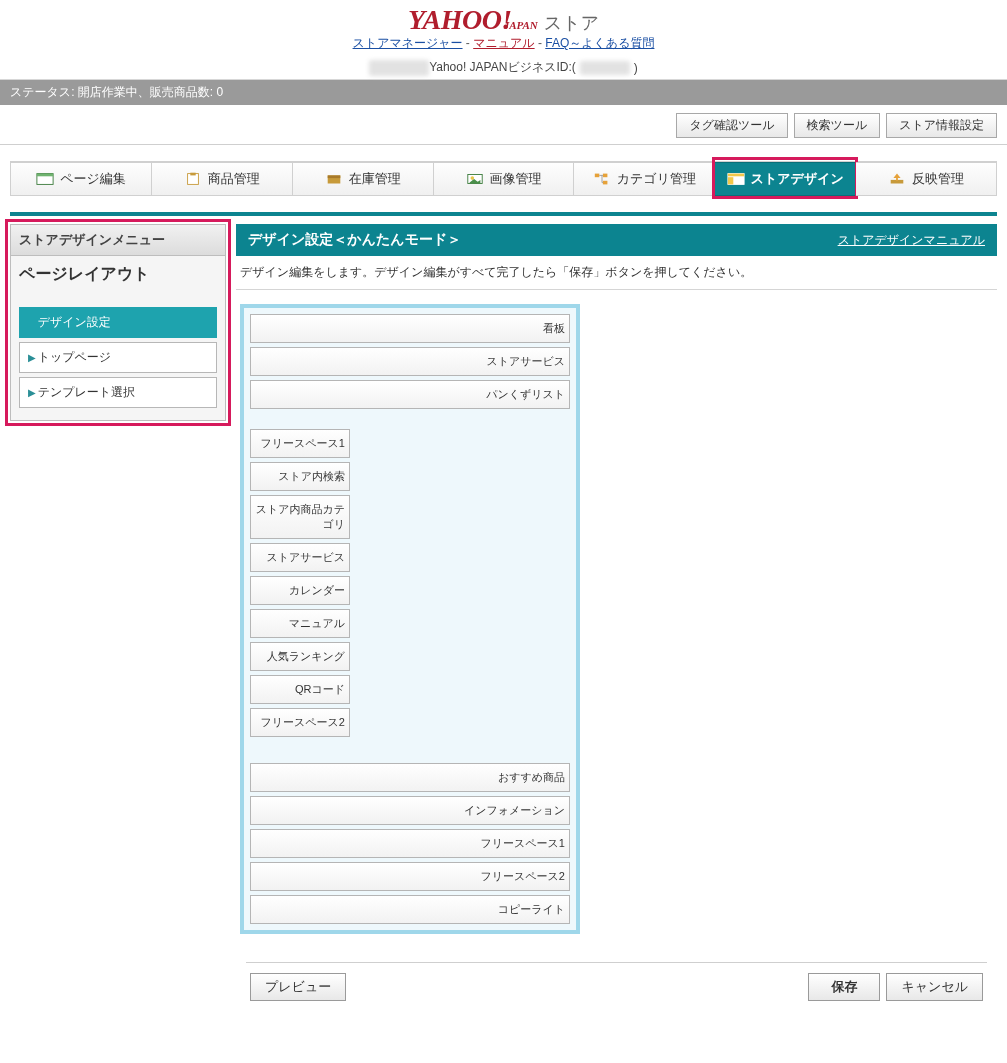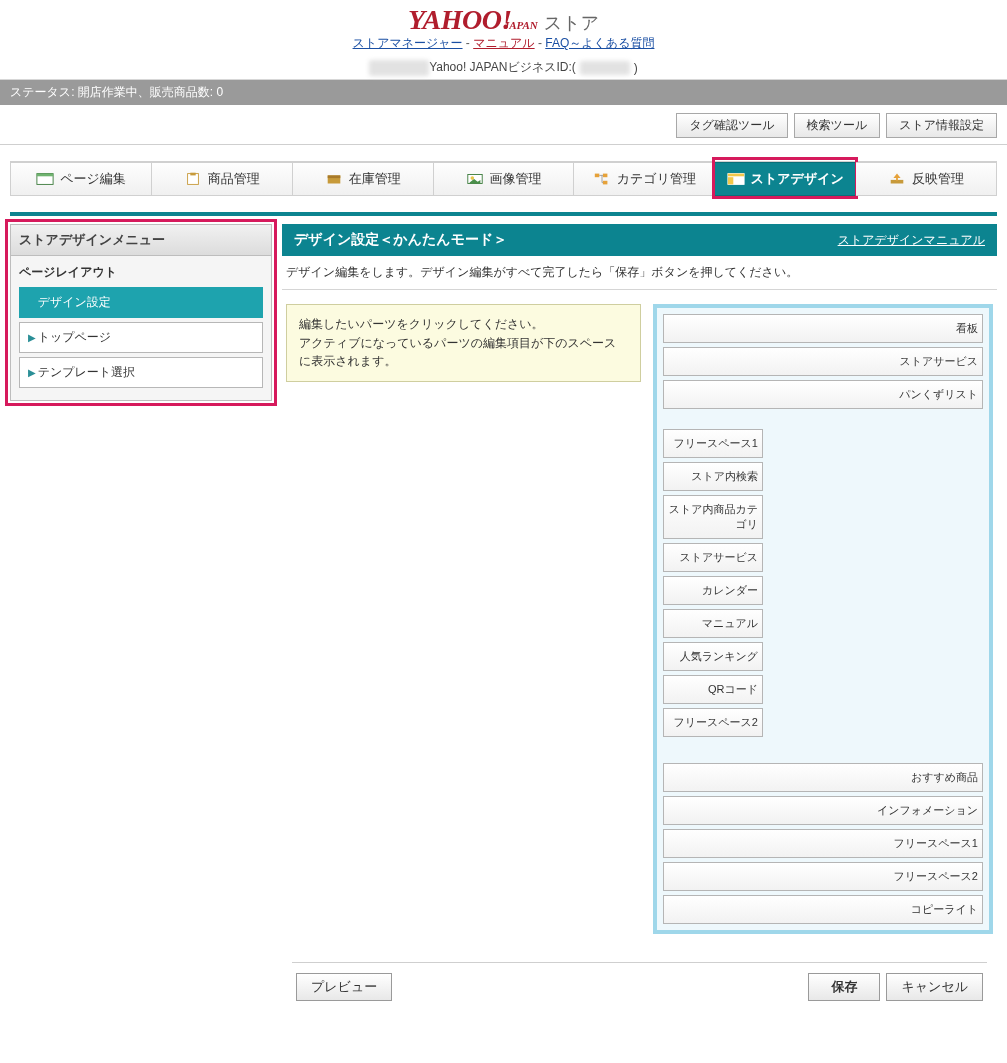--- a/index.html
+++ b/index.html
@@ -107,35 +107,35 @@
   .nav-underline {
     height: 4px; background: #0c8490; margin: 0 10px;
   }
 
   
   .body-cols {
     display: flex; align-items: flex-start;
     padding: 8px 10px 0 10px; gap: 10px;
   }
   .sidebar {
-    width: 262px; position: relative;
+    width: 216px; position: relative;
     border: 1px solid #bdbdbd;
   }
   .sidebar-highlight {
     position: absolute; inset: -6px; border: 3px solid #d61a5c; pointer-events: none;
   }
   .sidebar-hdr {
     background: linear-gradient(#f1f1f1,#dcdcdc);
     padding: 6px 8px; font-weight: bold; font-size: 13px;
     border-bottom: 1px solid #bdbdbd;
     color: #444;
   }
   .sidebar-body { background: #f5f5f5; padding: 8px; }
   .sidebar-sub {
-    font-size: 12px; margin-bottom: 6px; color: #333; font-weight: bold;
+    font-size: 16px; margin-bottom: 22px; color: #333; font-weight: bold;
   }
   .side-item {
     display: block; width: 100%;
     background: #fff; border: 1px solid #b7b7b7;
     padding: 6px 8px; margin-bottom: 4px;
     text-align: left; cursor: pointer; font-size: 12px;
     color: #333;
   }
   .side-item.active {
     background: #1ea3ae; color: #fff; border-color: #1ea3ae;
@@ -323,24 +323,20 @@
   </div>
 
   <div class="main-col">
     <div class="main-title">
       <span>デザイン設定＜かんたんモード＞</span>
       <a href="#">ストアデザインマニュアル</a>
     </div>
     <div class="main-desc">デザイン編集をします。デザイン編集がすべて完了したら「保存」ボタンを押してください。</div>
 
     <div class="main-area">
-      <div class="hint-box">
-        <span>編集したいパーツをクリックしてください。</span><br>
-        <span>アクティブになっているパーツの編集項目が下のスペースに表示されます。</span>
-      </div>
 
       <div class="layout-panel">
         <div class="layout-section">
           <button class="part-btn">看板</button>
           <button class="part-btn">ストアサービス</button>
           <button class="part-btn">パンくずリスト</button>
         </div>
 
         <div class="layout-section mid-row">
           <div class="mid-left">

